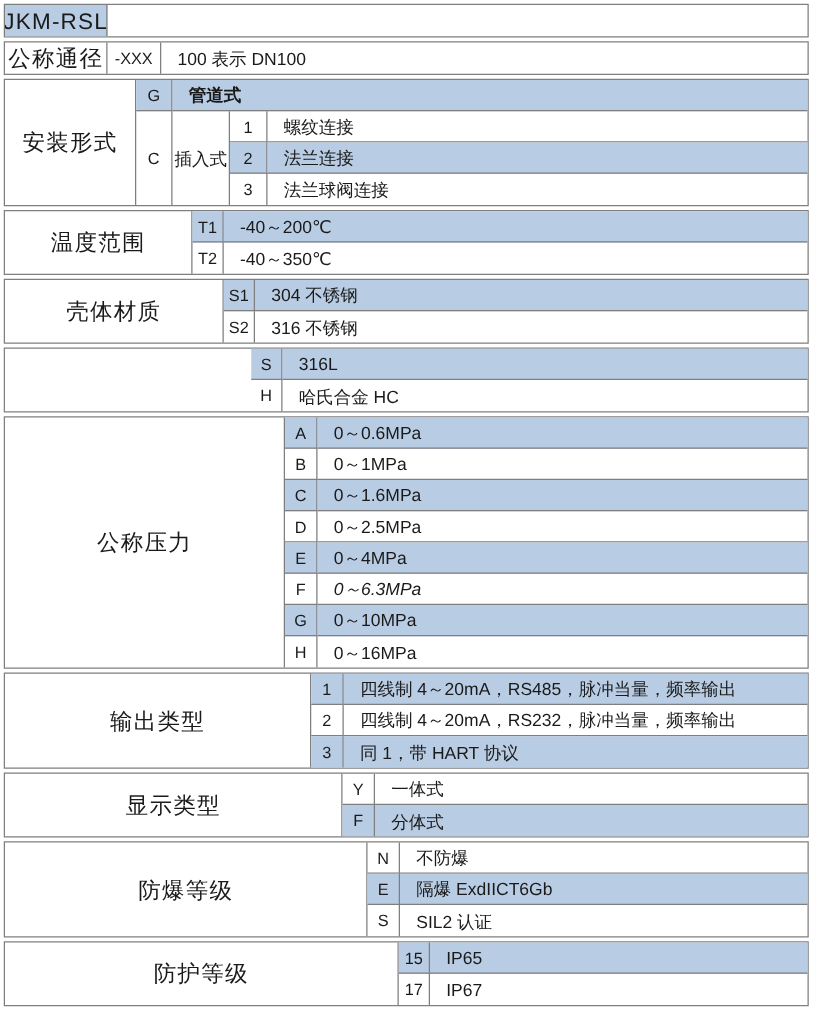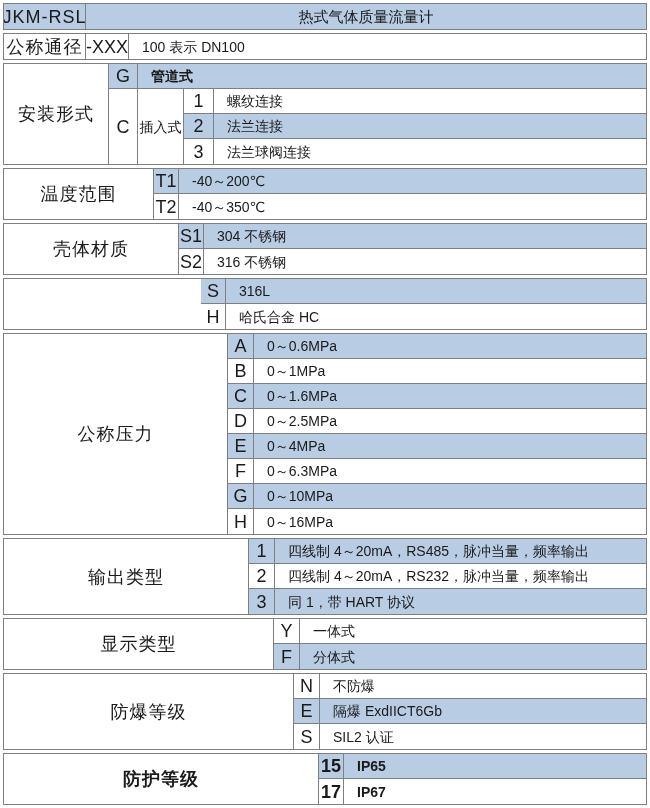--- a/index.html
+++ b/index.html
@@ -28,34 +28,33 @@
     display:flex;
     align-items:center;
     font-size:14px;
     line-height:1;
     color:var(--text);
     overflow:hidden;
     white-space:nowrap;
   }
   .c-center{ justify-content:center; }
   .c-left{ padding-left:13px; }
-  .code{ font-size:18px; }
+  .code{ font-size:13px; }
   .br{ border-right:1px solid var(--border); }
   .bb{ border-bottom:1px solid var(--border); }
   .shaded{ background:var(--shaded); }
   .title-cell{ font-size:15px; }
   .label-cell{ font-size:18px; letter-spacing:1px; }
 </style>
 </head>
 <body>
 
 <div id="table-root">
     <div class="section" style="grid-template-columns: 82px 1fr;">
       <div class="cell c-center br label-cell shaded">JKM-RSL</div>
-      <div class="cell c-center title-cell shaded">热式气体质量流量计</div>
     </div>
     <div class="section" style="grid-template-columns: 82px 43px 1fr;">
       <div class="cell c-center br label-cell">公称通径</div>
       <div class="cell c-center br code">-XXX</div>
       <div class="cell c-left">100 表示 DN100</div>
     </div>
     <div class="section" style="grid-template-columns: 105px 29px 46px 30px 1fr;">
       <div class="cell c-center br label-cell" style="grid-column:1;grid-row:1/span 4;">安装形式</div>
       <div class="cell c-center br bb code shaded" style="grid-column:2;grid-row:1;">G</div>
       <div class="cell c-left bb shaded" style="grid-column:3/span 3;grid-row:1;font-weight:bold;">管道式</div>
@@ -94,21 +93,21 @@
       <div class="cell c-left bb shaded" style="grid-column:3;grid-row:1;">0～0.6MPa</div>
       <div class="cell c-center br code bb" style="grid-column:2;grid-row:2;">B</div>
       <div class="cell c-left bb" style="grid-column:3;grid-row:2;">0～1MPa</div>
       <div class="cell c-center br code bb shaded" style="grid-column:2;grid-row:3;">C</div>
       <div class="cell c-left bb shaded" style="grid-column:3;grid-row:3;">0～1.6MPa</div>
       <div class="cell c-center br code bb" style="grid-column:2;grid-row:4;">D</div>
       <div class="cell c-left bb" style="grid-column:3;grid-row:4;text-align:center;">0～2.5MPa</div>
       <div class="cell c-center br code bb shaded" style="grid-column:2;grid-row:5;">E</div>
       <div class="cell c-left bb shaded" style="grid-column:3;grid-row:5;">0～4MPa</div>
       <div class="cell c-center br code bb" style="grid-column:2;grid-row:6;">F</div>
-      <div class="cell c-left bb" style="grid-column:3;grid-row:6;">0～6.3MPa</div>
+      <div class="cell c-left bb" style="grid-column:3;grid-row:6;font-style:italic;">0～6.3MPa</div>
       <div class="cell c-center br code bb shaded" style="grid-column:2;grid-row:7;">G</div>
       <div class="cell c-left bb shaded" style="grid-column:3;grid-row:7;">0～10MPa</div>
       <div class="cell c-center br code" style="grid-column:2;grid-row:8;">H</div>
       <div class="cell c-left" style="grid-column:3;grid-row:8;">0～16MPa</div>
     </div>
     <div class="section" style="grid-template-columns: 245px 26px 1fr;">
       <div class="cell c-center br label-cell" style="grid-column:1;grid-row:1/span 3;">输出类型</div>
       <div class="cell c-center br code bb shaded" style="grid-column:2;grid-row:1;">1</div>
       <div class="cell c-left bb shaded" style="grid-column:3;grid-row:1;">四线制 4～20mA，RS485，脉冲当量，频率输出</div>
       <div class="cell c-center br code bb" style="grid-column:2;grid-row:2;">2</div>
@@ -125,20 +124,20 @@
     </div>
     <div class="section" style="grid-template-columns: 290px 26px 1fr;">
       <div class="cell c-center br label-cell" style="grid-column:1;grid-row:1/span 3;">防爆等级</div>
       <div class="cell c-center br code bb" style="grid-column:2;grid-row:1;">N</div>
       <div class="cell c-left bb" style="grid-column:3;grid-row:1;">不防爆</div>
       <div class="cell c-center br code bb shaded" style="grid-column:2;grid-row:2;">E</div>
       <div class="cell c-left bb shaded" style="grid-column:3;grid-row:2;">隔爆 ExdIICT6Gb</div>
       <div class="cell c-center br code" style="grid-column:2;grid-row:3;">S</div>
       <div class="cell c-left" style="grid-column:3;grid-row:3;">SIL2 认证</div>
     </div>
-    <div class="section" style="grid-template-columns: 315px 25px 1fr; font-weight: bold;">
+    <div class="section" style="grid-template-columns: 315px 25px 1fr;">
       <div class="cell c-center br label-cell" style="grid-column:1;grid-row:1/span 2;">防护等级</div>
       <div class="cell c-center br code bb shaded" style="grid-column:2;grid-row:1;">15</div>
       <div class="cell c-left bb shaded" style="grid-column:3;grid-row:1;">IP65</div>
       <div class="cell c-center br code" style="grid-column:2;grid-row:2;">17</div>
       <div class="cell c-left" style="grid-column:3;grid-row:2;">IP67</div>
     </div>
   </div>
 
 </body></html>

